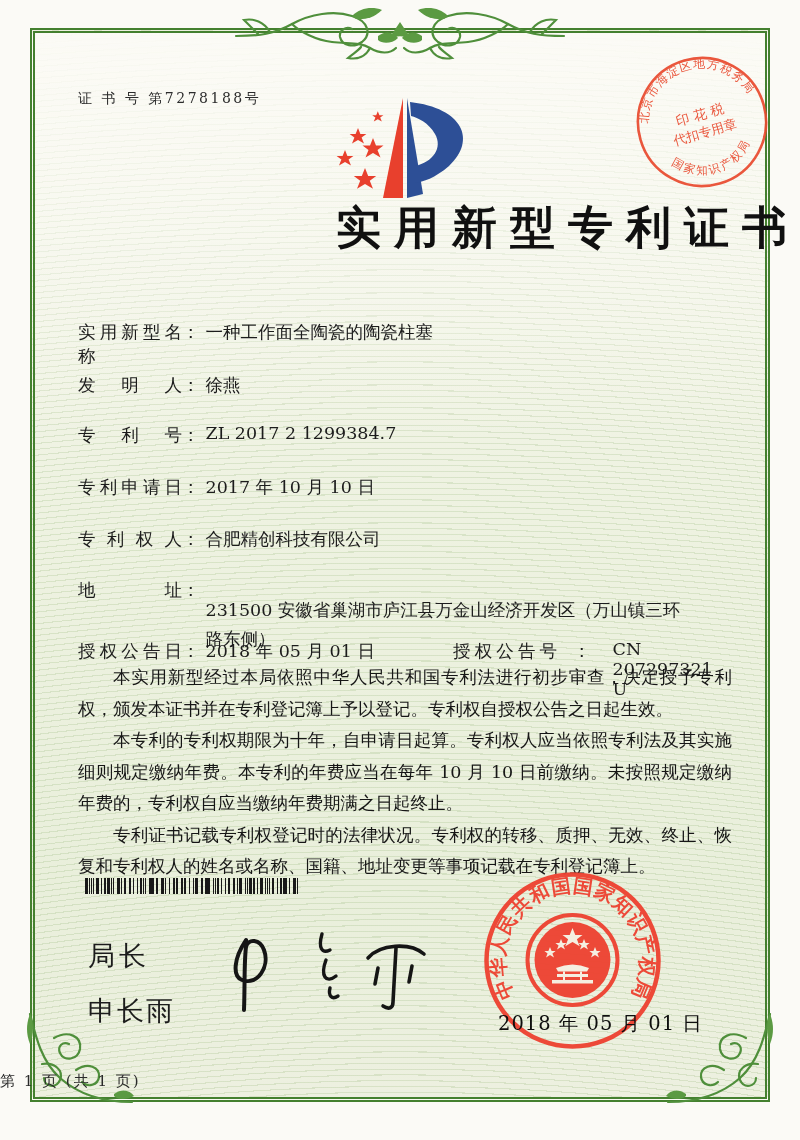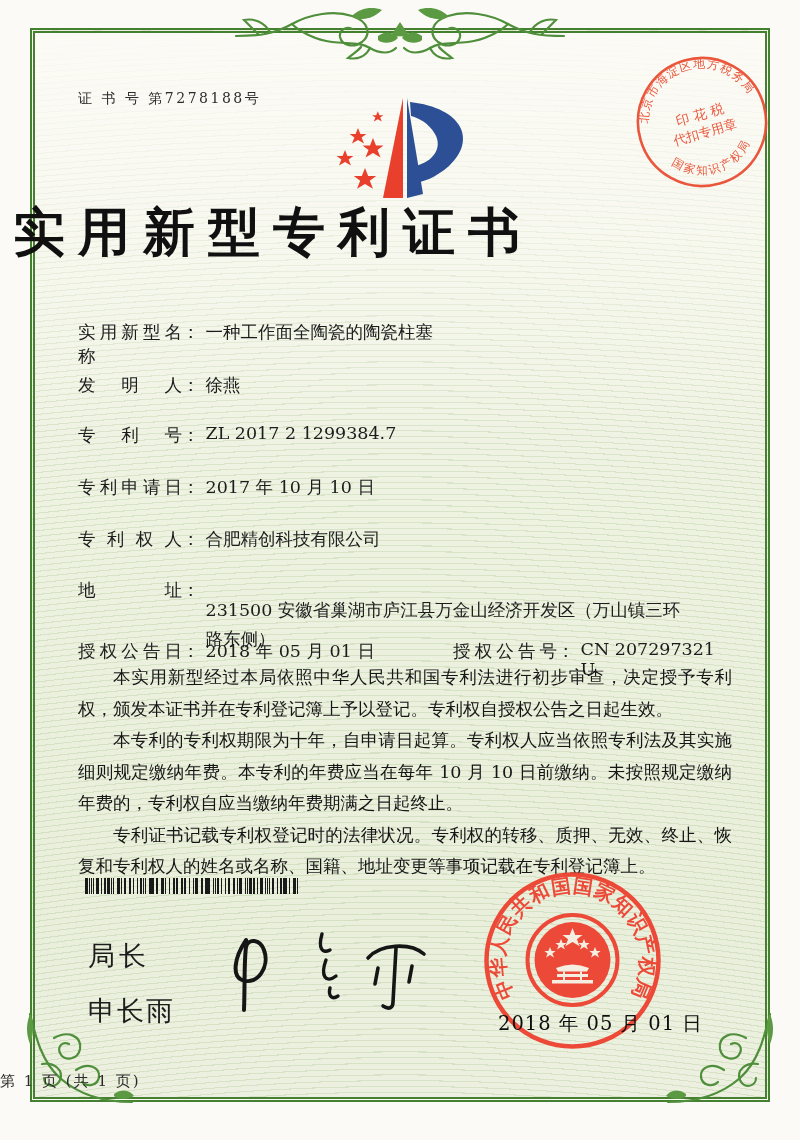--- a/index.html
+++ b/index.html
@@ -16,31 +16,31 @@
     background:
       linear-gradient(180deg, rgba(252,251,246,.95) 0%, rgba(252,251,246,.55) 16%, rgba(252,251,246,0) 38%),
       repeating-radial-gradient(1600px 1150px at 50% 212%, rgba(128,168,96,.20) 0 1.5px, rgba(0,0,0,0) 1.5px 8px),
       linear-gradient(180deg,#f7f7ee 0%,#eef2e1 45%,#e9efdb 80%,#edf0e0 100%);
   }
   .orn{position:absolute;pointer-events:none;}
   .orn path{stroke:#4f8f3b;stroke-width:2.2;fill:none;stroke-linecap:round;}
   .orn path.lf{fill:#5b9a42;stroke:none;}
   .cert-no{position:absolute;left:78px;top:90px;font-size:14px;letter-spacing:2.5px;color:#2b2b2b;}
   .title{
-    position:absolute;left:0;top:198px;width:100%;text-align:left;
-    font-size:52px;font-weight:700;letter-spacing:13px;padding-left:13px;color:#101010;
+    position:absolute;left:0;top:198px;width:100%;text-align:right;
+    font-size:45px;font-weight:700;letter-spacing:13px;padding-left:13px;color:#101010;
   }
   
   .fields{position:absolute;left:78px;top:312px;width:652px;font-size:17.5px;}
   .frow{position:absolute;left:0;display:flex;align-items:flex-start;}
   .flabel{display:inline-block;width:104px;text-align:justify;text-align-last:justify;flex:none;}
   .fcolon{flex:none;margin:0 6px 0 0;}
   .fvalue{display:inline-block;}
   .addr .fvalue{width:482px;line-height:29px;margin-top:18px;}
-  .grant2{position:absolute;left:375px;top:0;display:flex;}
+  .grant2{position:absolute;left:375px;top:0;display:flex;gap:16px;}
   .grant2 .flabel{width:104px;}
   
   .body-text{position:absolute;left:78px;top:662px;width:654px;font-size:17.5px;line-height:31.5px;color:#161616;}
   .body-text p{margin:0;text-indent:2em;text-align:justify;}
   
   .barcode{
     position:absolute;left:85px;top:878px;width:213px;height:16px;
     background-image:
       repeating-linear-gradient(90deg,#191919 0 1.5px,transparent 1.5px 4px),
       repeating-linear-gradient(90deg,#191919 0 1px,transparent 1px 6.5px),

